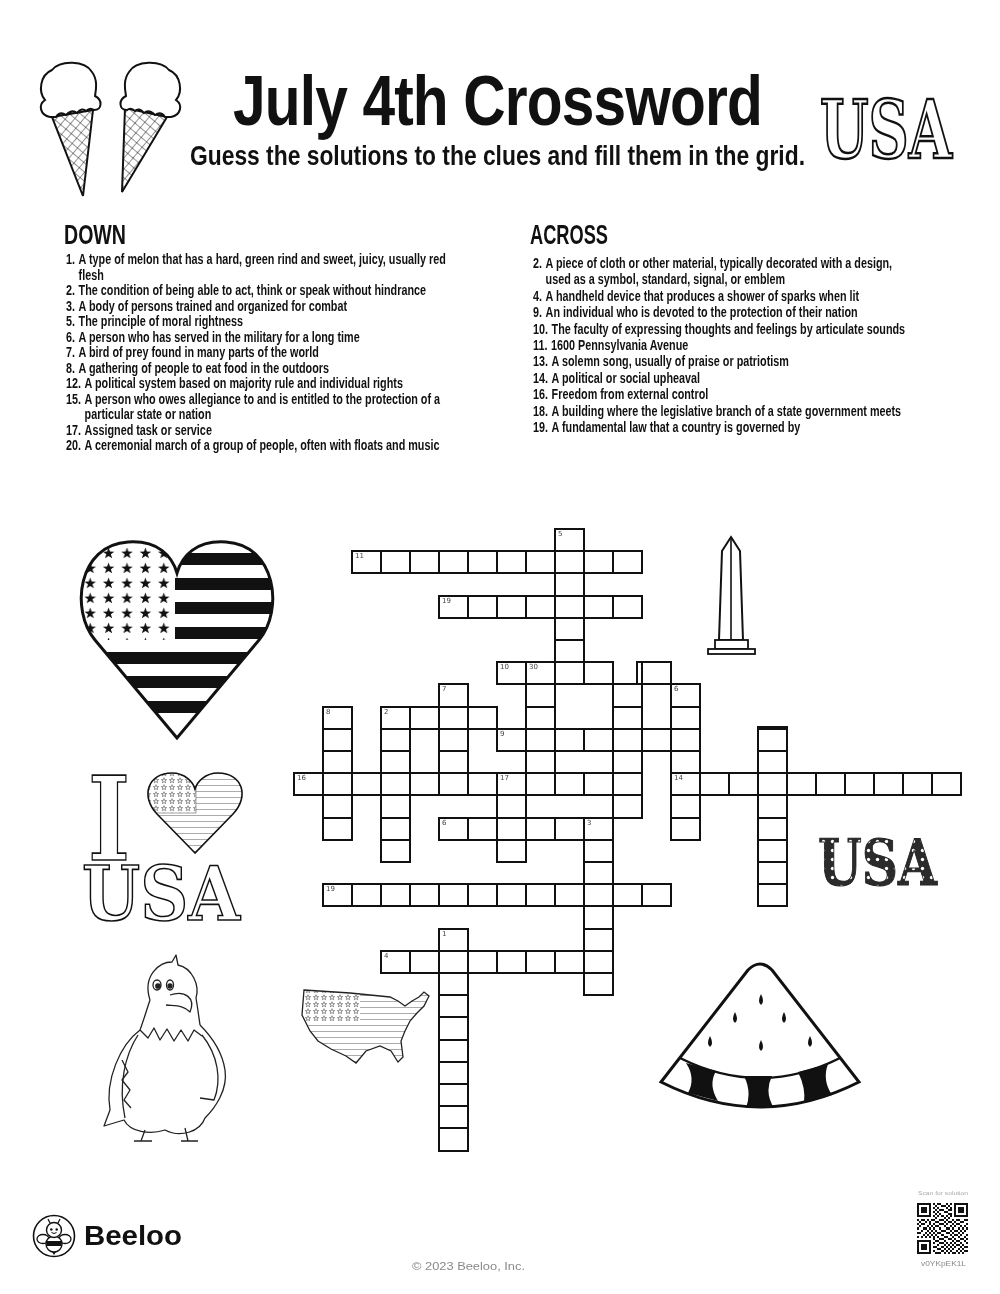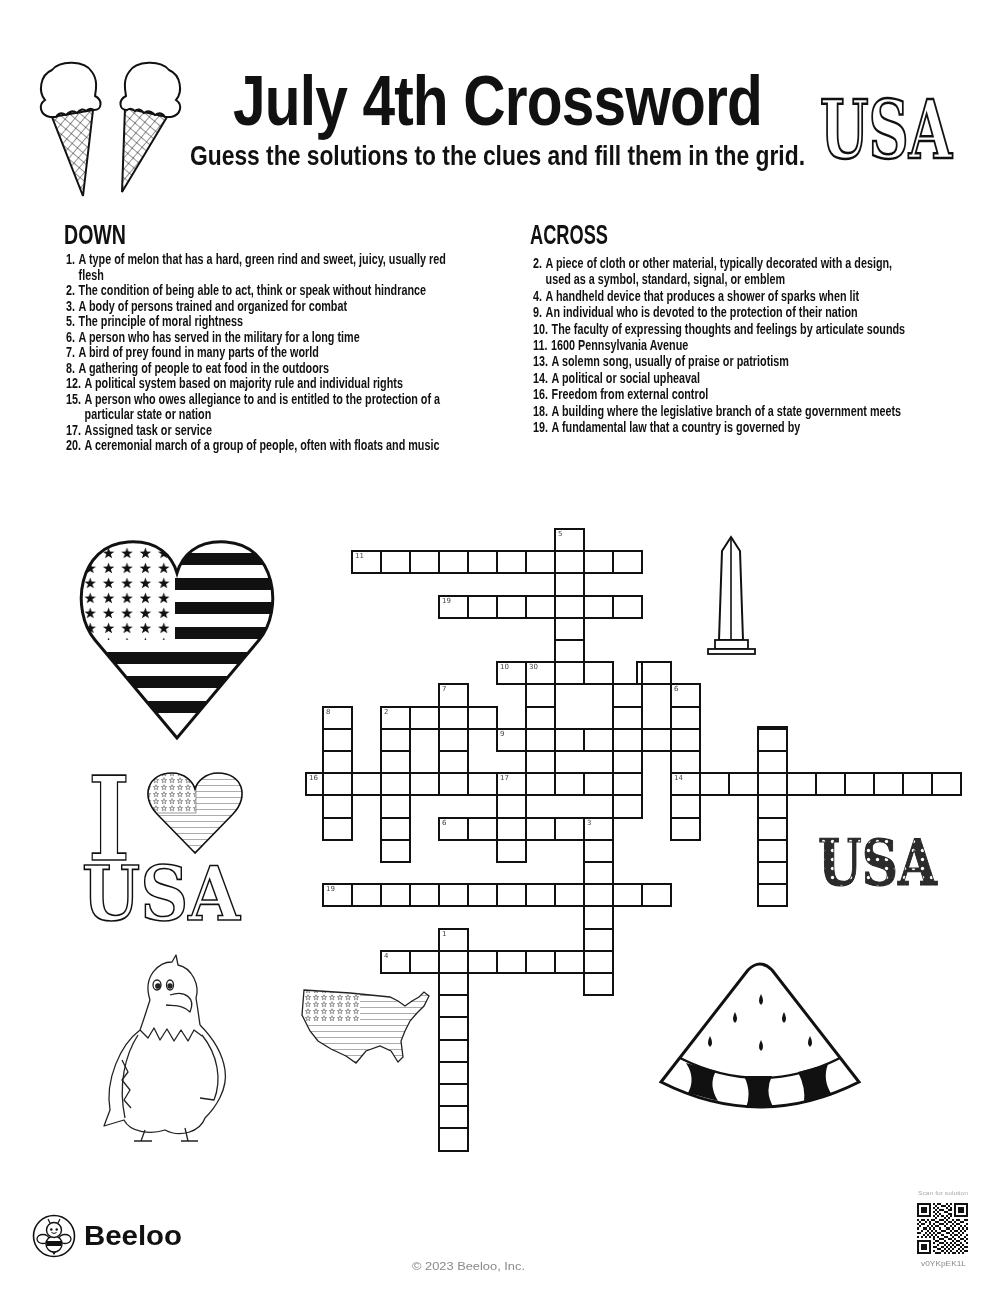--- a/index.html
+++ b/index.html
@@ -356,21 +356,21 @@
     </div>
     <div class="cell" style="left: 699px; top: 772.2px;"></div>
     <div class="cell" style="left: 728px; top: 772.2px;"></div>
     <div class="cell" style="left: 757px; top: 772.2px;"></div>
     <div class="cell" style="left: 786px; top: 772.2px;"></div>
     <div class="cell" style="left: 815px; top: 772.2px;"></div>
     <div class="cell" style="left: 844px; top: 772.2px;"></div>
     <div class="cell" style="left: 873px; top: 772.2px;"></div>
     <div class="cell" style="left: 902px; top: 772.2px;"></div>
     <div class="cell" style="left: 931px; top: 772.2px;"></div>
-    <div class="cell" style="left: 305px; top: 772.2px;">
+    <div class="cell" style="left: 293px; top: 772.2px;">
       <span class="cell-num">16</span>
     </div>
     <div class="cell" style="left: 322px; top: 772.2px;"></div>
     <div class="cell" style="left: 351px; top: 772.2px;"></div>
     <div class="cell" style="left: 380px; top: 772.2px;"></div>
     <div class="cell" style="left: 409px; top: 772.2px;"></div>
     <div class="cell" style="left: 438px; top: 772.2px;"></div>
     <div class="cell" style="left: 467px; top: 772.2px;"></div>
     <div class="cell" style="left: 496px; top: 772.2px;">
       <span class="cell-num">17</span>

